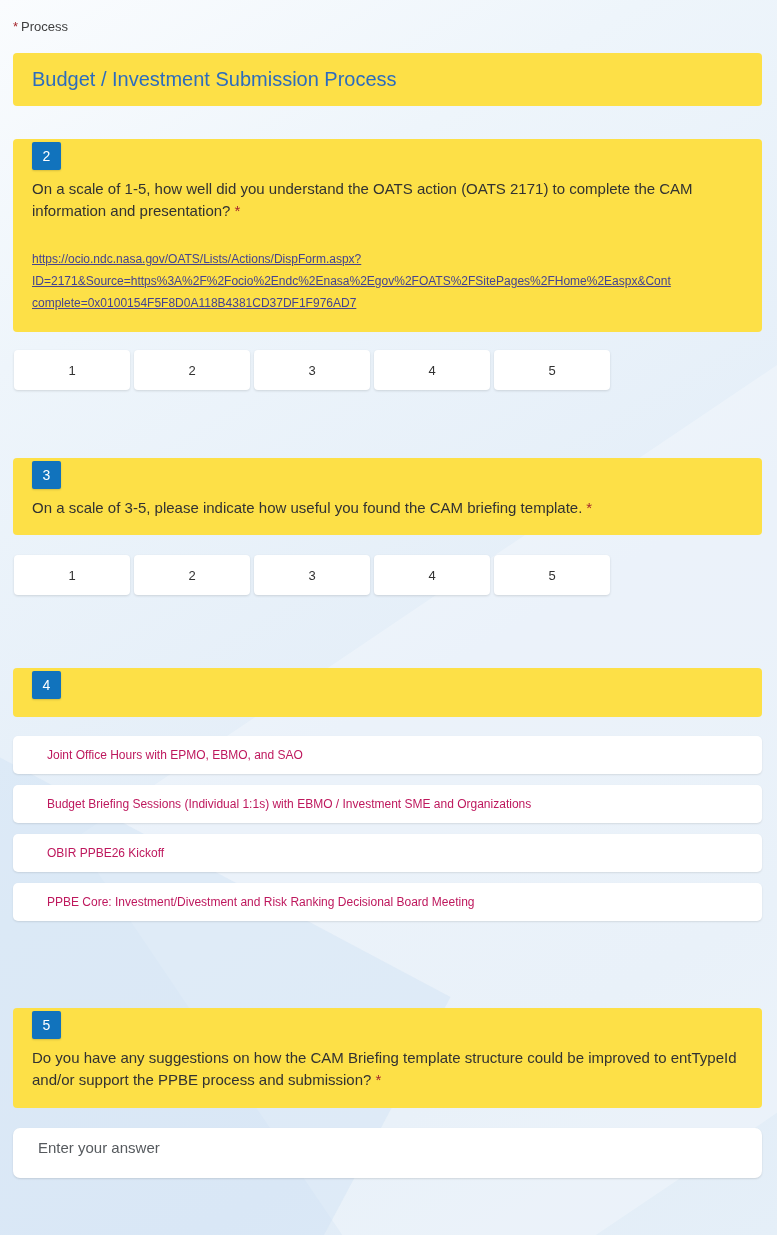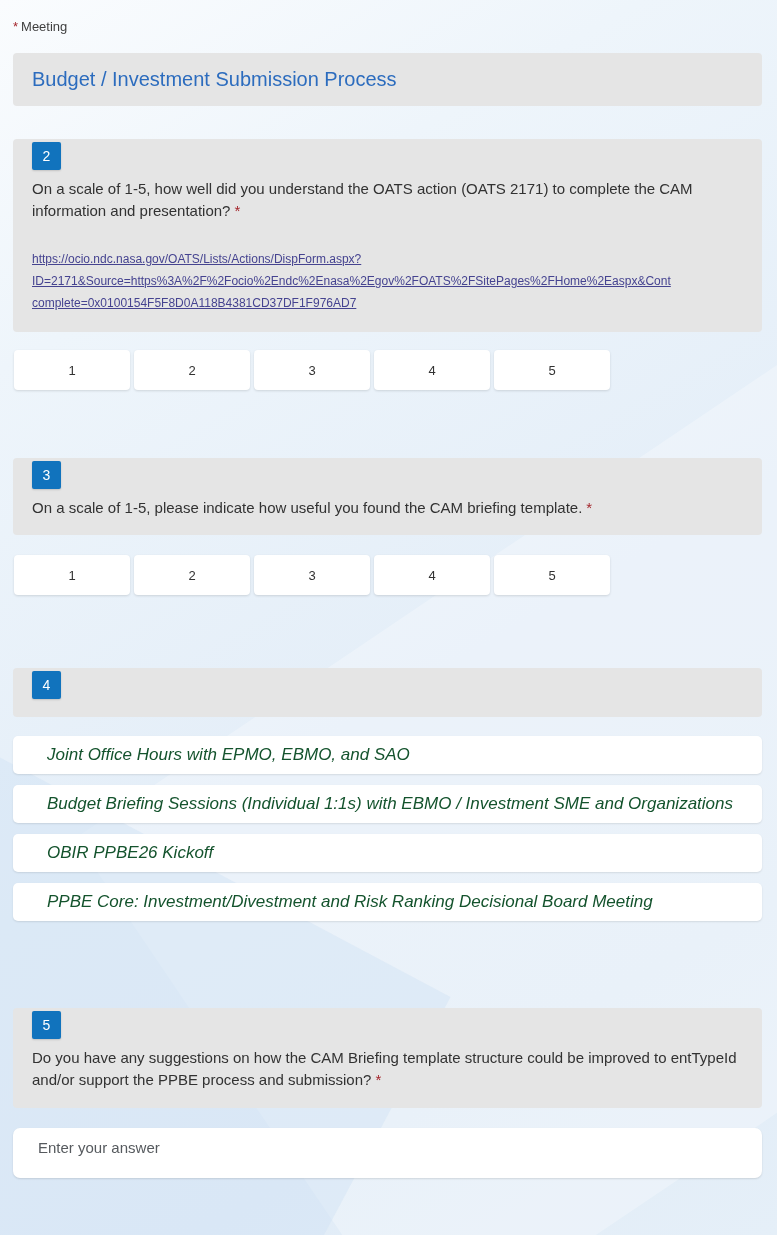--- a/index.html
+++ b/index.html
@@ -10,21 +10,21 @@
   }
   .deco{position:absolute;pointer-events:none;}
   .deco1{width:950px;height:620px;right:-340px;top:520px;background:rgba(255,255,255,.28);transform:rotate(-34deg);}
   .deco2{width:800px;height:500px;left:-420px;top:780px;background:rgba(209,227,243,.45);transform:rotate(28deg);}
   .content{position:relative;z-index:1;}
 
   .required-note{margin:19px 0 0 13px;font-size:13px;line-height:15px;}
   .req{color:#a4262c;}
   .reqlabel{color:#3f3f3f;margin-left:3px;}
 
-  .card{background:#e5e5e5;border-radius:4px;margin-left:13px;margin-right:15px;}
+  .card{background:#fde047;border-radius:4px;margin-left:13px;margin-right:15px;}
   .section-card{margin-top:19px;height:53px;display:flex;align-items:center;padding-left:19px;}
   .section-title{font-size:20px;color:#2c6cbe;}
 
   .q-card{padding:3px 24px 0 19px;}
   .q2{margin-top:33px;padding-bottom:18px;}
   .q3{margin-top:68px;padding-bottom:16px;}
   .q4{margin-top:73px;padding-bottom:18px;}
   .q5{margin-top:87px;padding-bottom:17px;}
 
   .badge{
@@ -44,41 +44,41 @@
     width:116px;height:40px;background:#ffffff;border:none;border-radius:4px;
     font-family:inherit;font-size:13px;color:#323232;
     box-shadow:0 1px 2.5px rgba(0,0,0,.13);cursor:pointer;
   }
 
   .rank-list{margin:19px 15px 0 13px;display:flex;flex-direction:column;gap:11px;}
   .rank-item{
     height:38px;background:#ffffff;border-radius:5px;display:flex;align-items:center;
     padding-left:34px;box-shadow:0 1px 2px rgba(0,0,0,.10);cursor:grab;
   }
-  .rank-label{font-size:17px;color:#14532d;font-style:italic;}
+  .rank-label{font-size:12px;color:#be185d;}
 
   .answer-input{
     display:block;box-sizing:border-box;margin:20px 15px 0 13px;width:749px;height:50px;
     background:#ffffff;border:none;border-radius:7px;padding:0 14px 12px 25px;
     font-family:inherit;font-size:15px;color:#323232;
     box-shadow:0 1px 2px rgba(0,0,0,.12);outline:none;
   }
   .answer-input::placeholder{color:#565a5e;opacity:1;}
 </style>
 </head>
 <body>
 
 <div class="page">
   <div class="deco deco1"></div>
   <div class="deco deco2"></div>
 
   <div class="content">
 
     <div class="required-note">
-      <span class="req">*</span><span class="reqlabel">Meeting</span>
+      <span class="req">*</span><span class="reqlabel">Process</span>
     </div>
 
     <div class="card section-card">
       <div class="section-title">Budget / Investment Submission Process</div>
     </div>
 
     <div class="card q-card q2">
       <div class="badge">2</div>
       <div class="q-text">
         <span>On a scale of 1-5, how well did you understand the OATS action (OATS 2171) to complete the CAM information and presentation?</span><span class="req mark">*</span>
@@ -93,21 +93,21 @@
       <button class="scale-btn">1</button>
       <button class="scale-btn">2</button>
       <button class="scale-btn">3</button>
       <button class="scale-btn">4</button>
       <button class="scale-btn">5</button>
     </div>
 
     <div class="card q-card q3">
       <div class="badge">3</div>
       <div class="q-text">
-        <span>On a scale of 1-5, please indicate how useful you found the CAM briefing template.</span><span class="req mark">*</span>
+        <span>On a scale of 3-5, please indicate how useful you found the CAM briefing template.</span><span class="req mark">*</span>
       </div>
     </div>
     <div class="scale-row late">
       <button class="scale-btn">1</button>
       <button class="scale-btn">2</button>
       <button class="scale-btn">3</button>
       <button class="scale-btn">4</button>
       <button class="scale-btn">5</button>
     </div>
 

